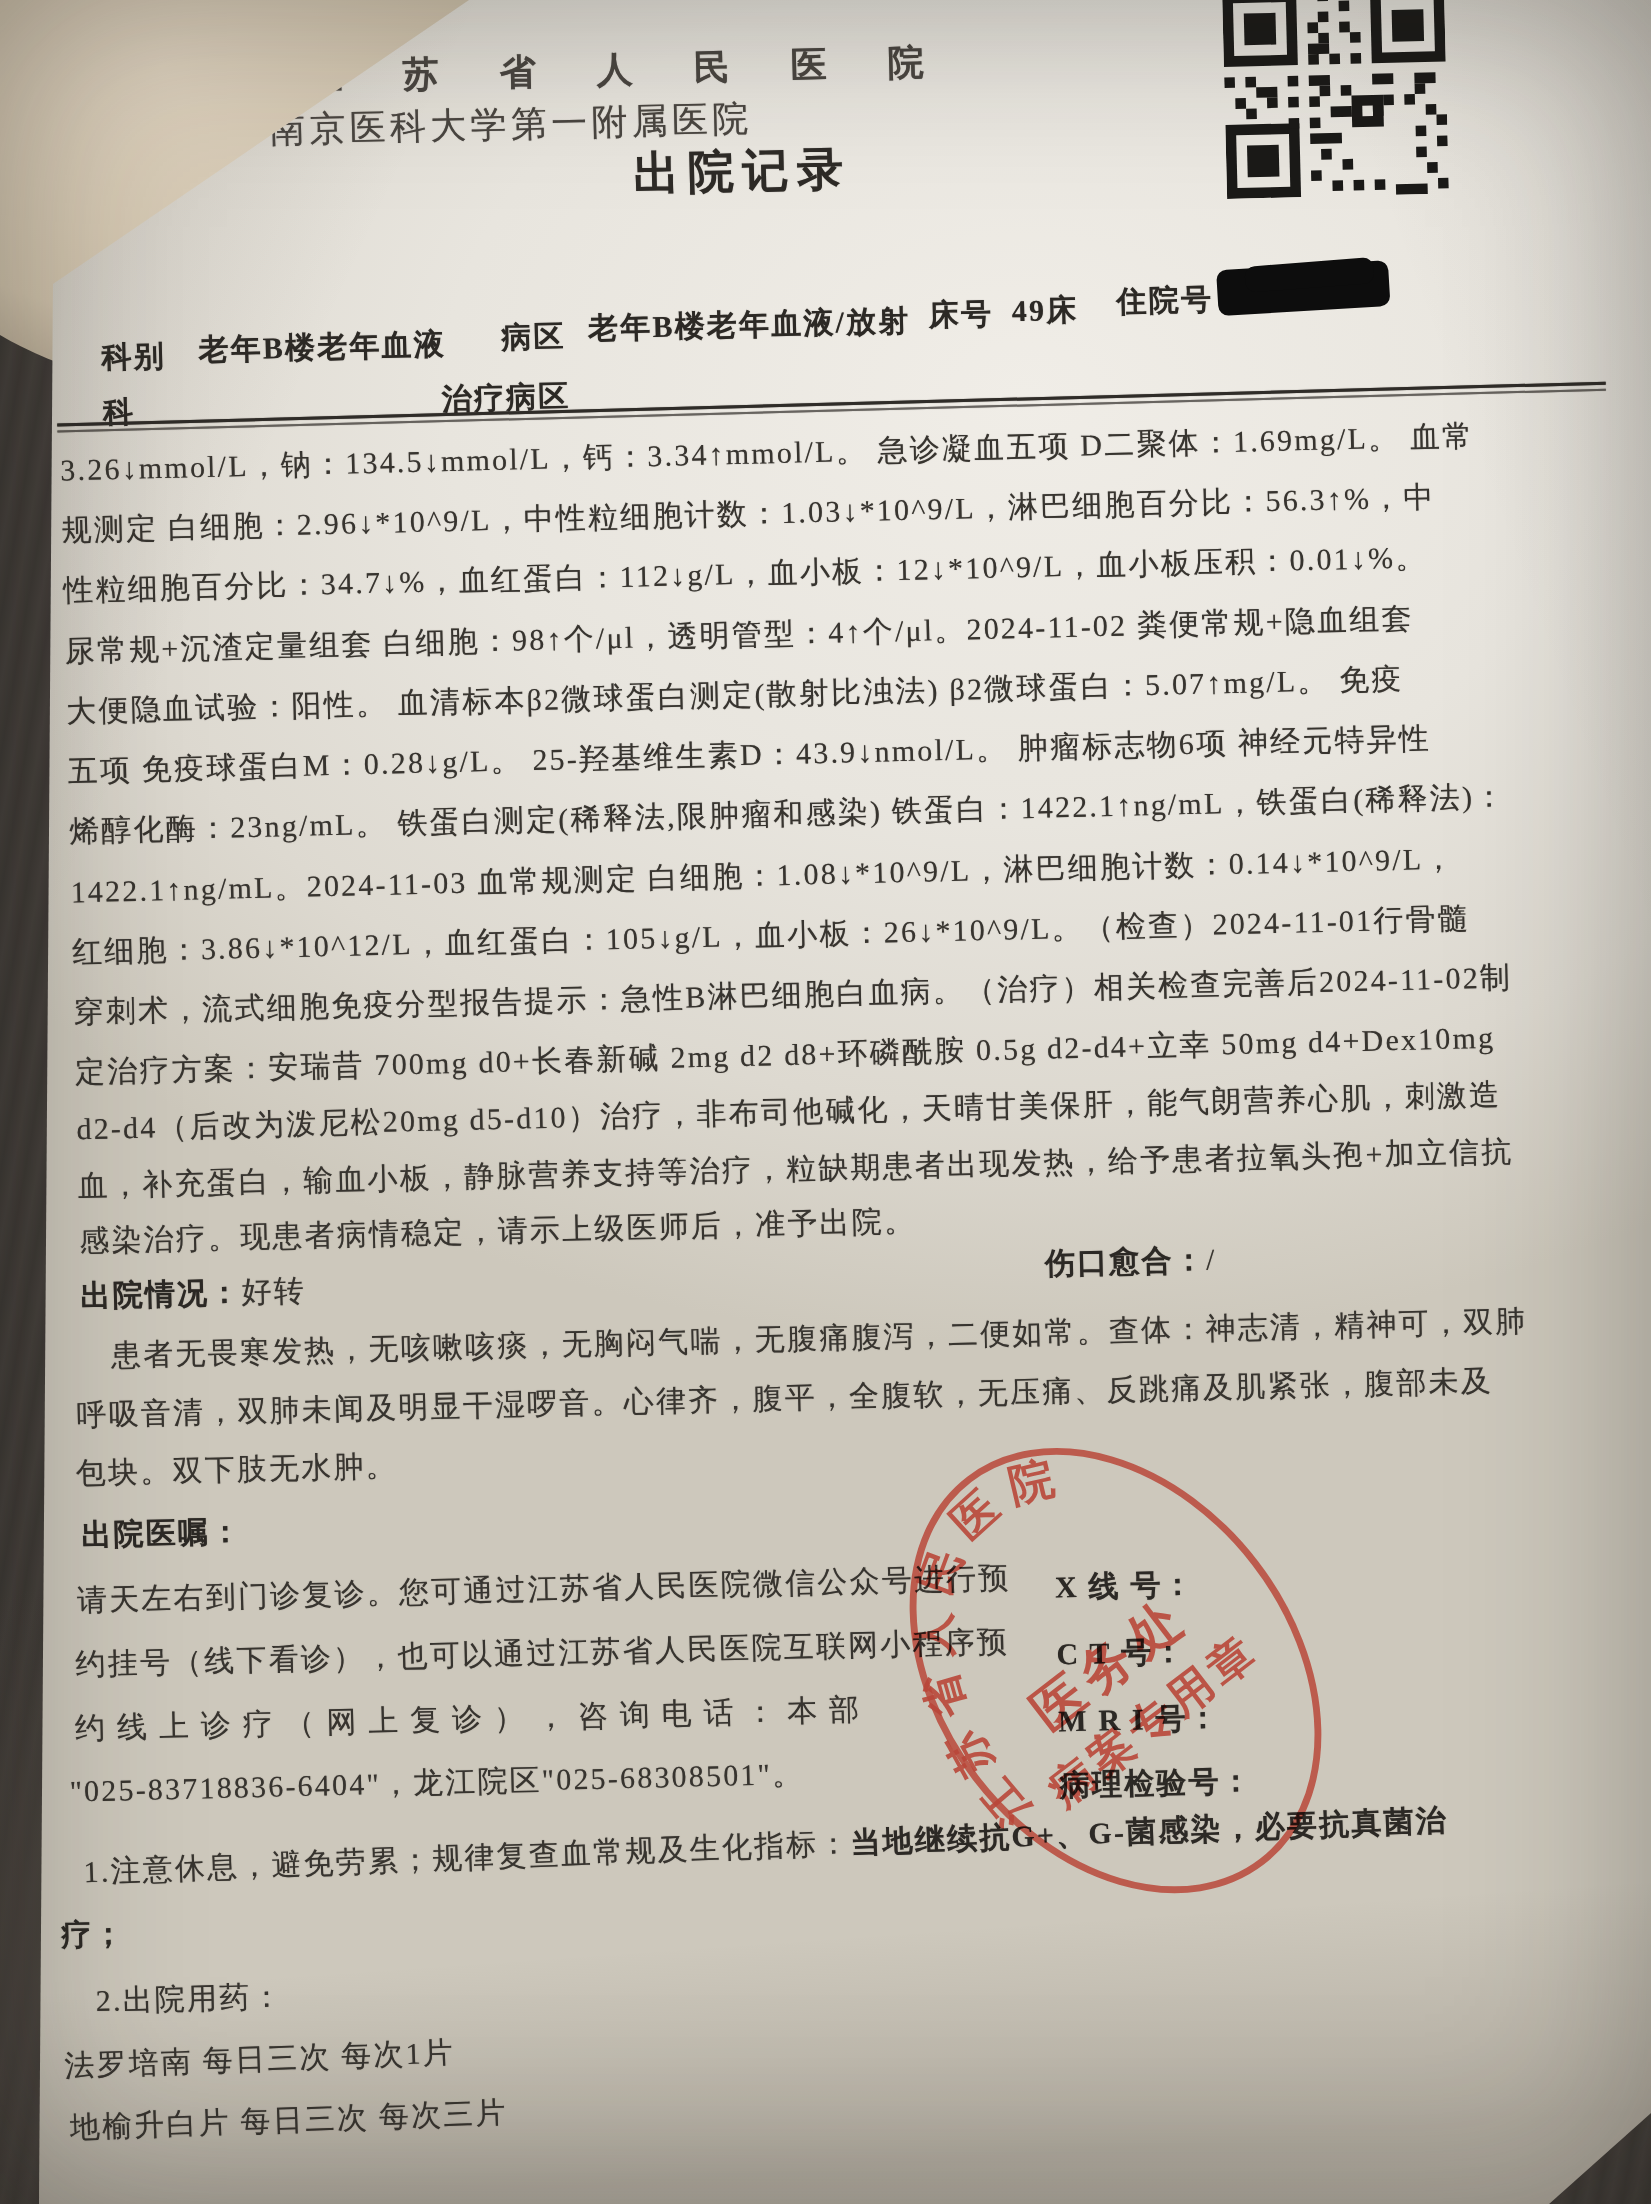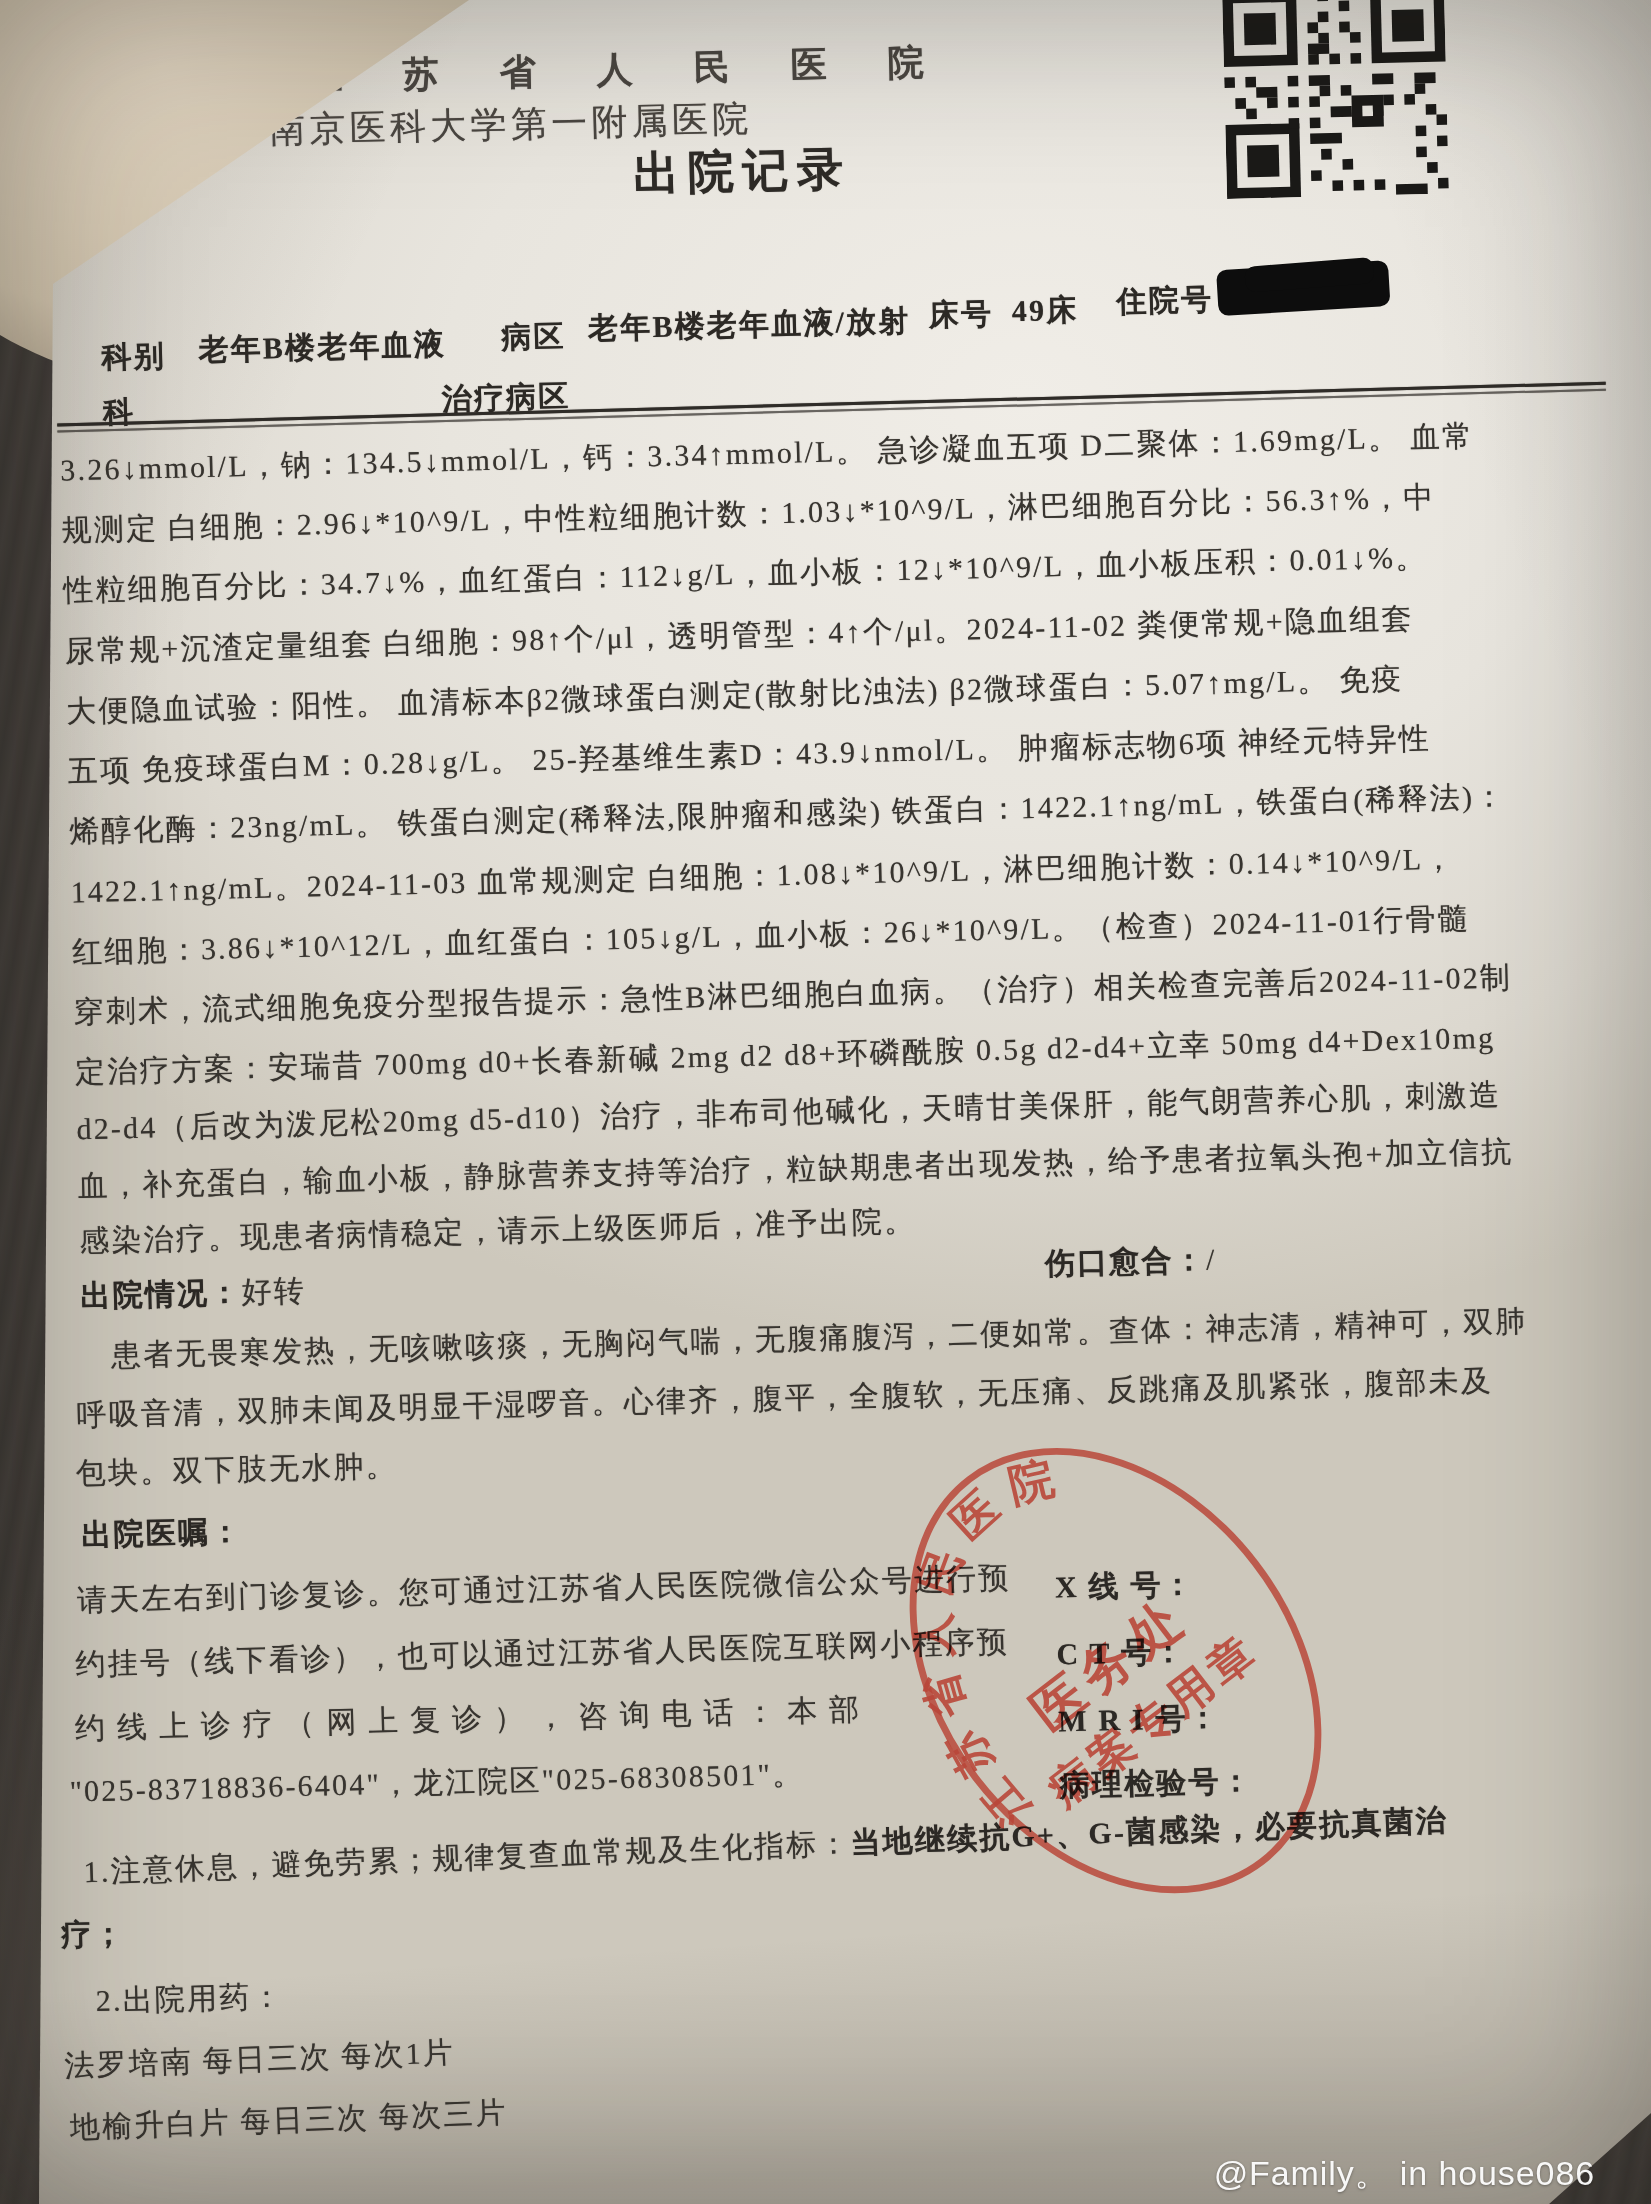--- a/index.html
+++ b/index.html
@@ -185,16 +185,15 @@
         </text>
         <text x="240" y="320" text-anchor="middle" font-size="60" font-weight="bold" fill="#b63527" letter-spacing="10" opacity="0.9" font-family="'Liberation Serif','DejaVu Serif',serif">医务处</text>
         <text x="240" y="400" text-anchor="middle" font-size="52" font-weight="bold" fill="#b63527" letter-spacing="6" opacity="0.9" font-family="'Liberation Serif','DejaVu Serif',serif">病案专用章</text>
       </svg>
 
     </div>
   </div>
 
   <div class="vignette"></div>
 
-  <div class="wm" style="right:57px;bottom:6.9px;">@Family。 in house086</div>
 
 </div>
 
 
 </body></html>

